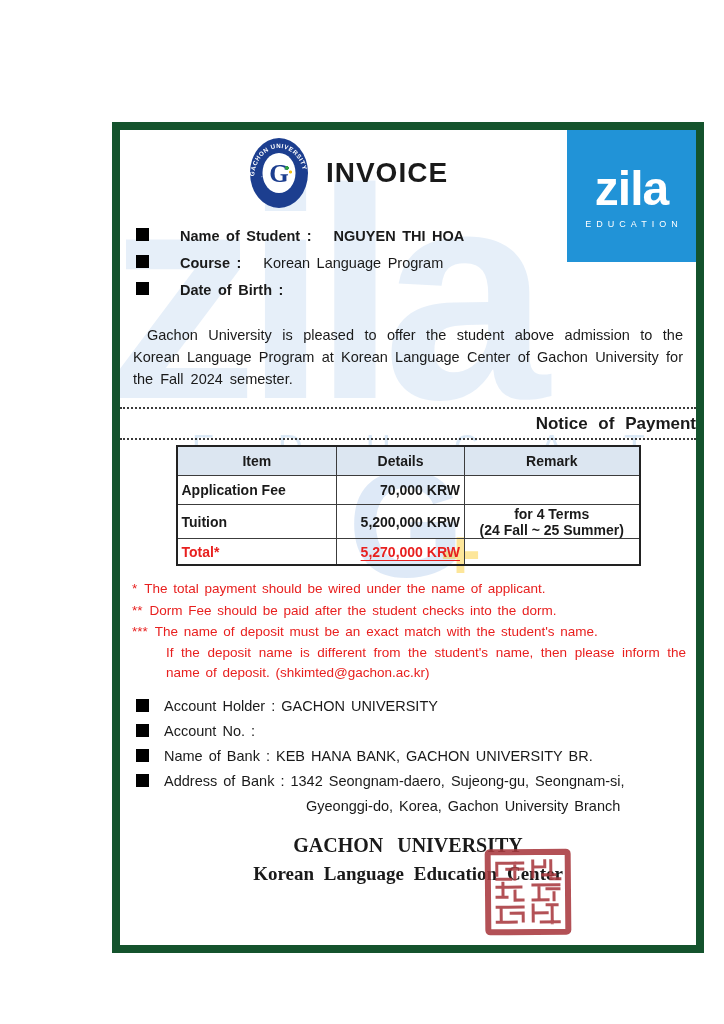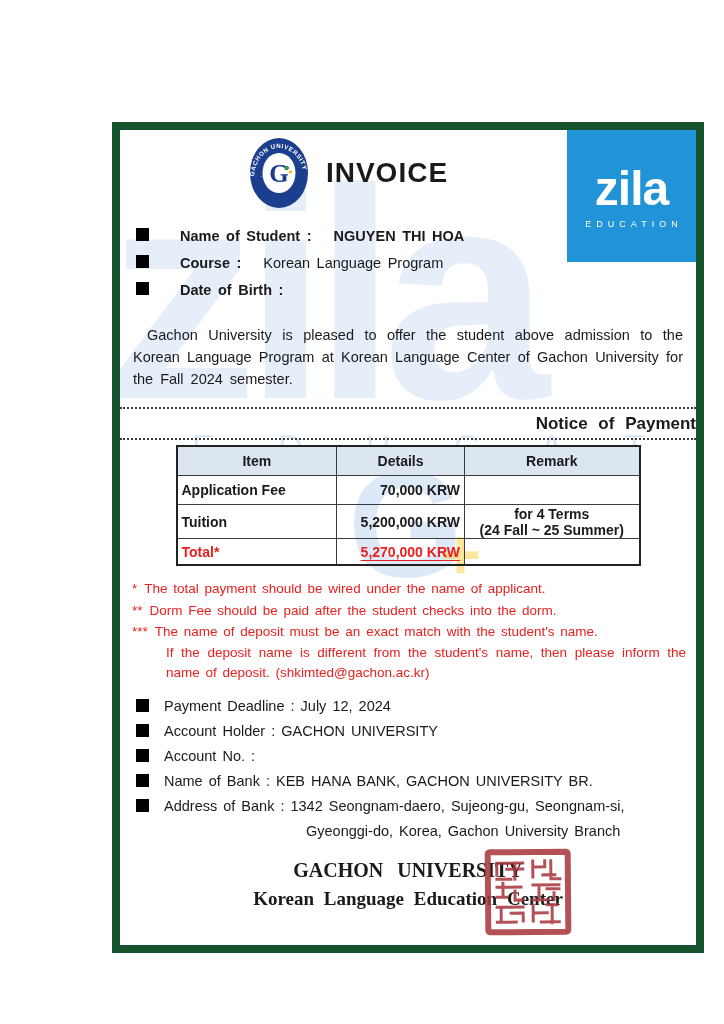--- a/index.html
+++ b/index.html
@@ -204,25 +204,20 @@
         <span class="fn-text">The name of deposit must be an exact match with the student's name.</span>
       </div>
       <div class="fn cont">
         <span class="fn-text">If the deposit name is different from the student's name, then please inform the name of deposit. (shkimted@gachon.ac.kr)</span>
       </div>
     </div>
 
     <ul class="plist">
       <li>
         <span class="sq"></span>
-        <span>Payment Deadline :</span>&nbsp;
-        <span>July 12, 2024</span>
-      </li>
-      <li>
-        <span class="sq"></span>
         <span>Account Holder :</span>&nbsp;
         <span>GACHON UNIVERSITY</span>
       </li>
       <li>
         <span class="sq"></span>
         <span>Account No. :</span>&nbsp;
         <span></span>
       </li>
       <li>
         <span class="sq"></span>

